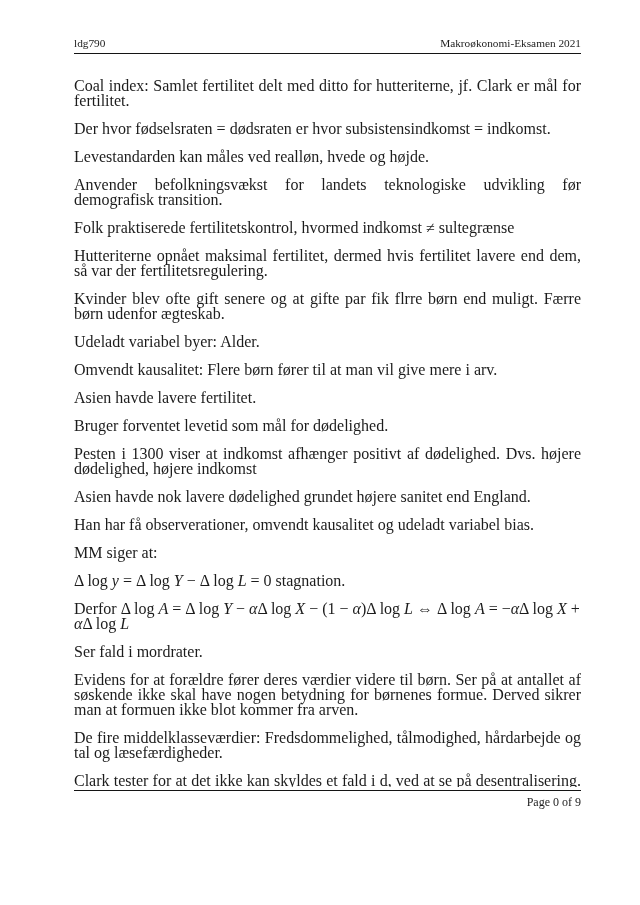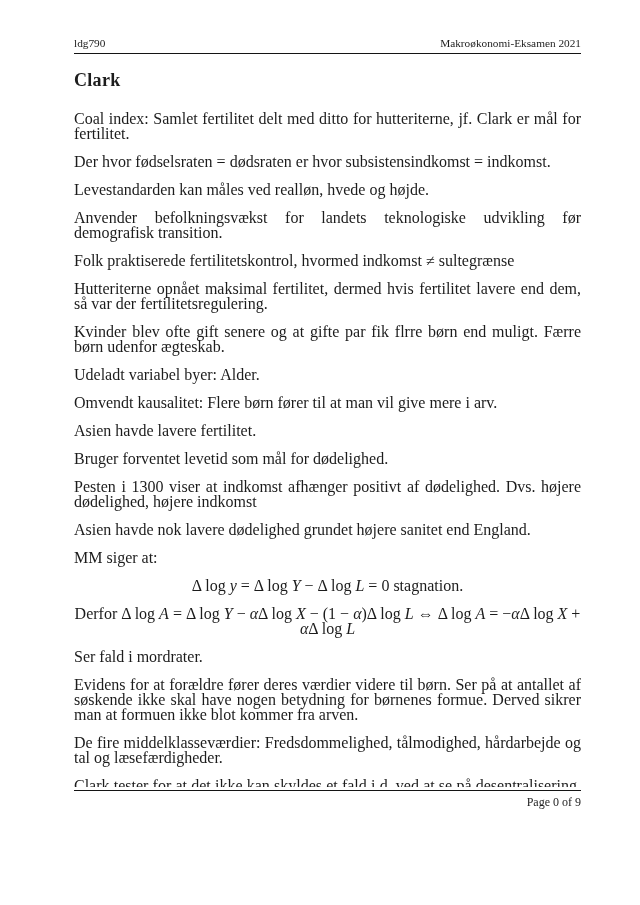--- a/index.html
+++ b/index.html
@@ -46,21 +46,21 @@
   .content p {
     font-size: 16px;
     line-height: 15px;
     margin: 13px 0 0 0;
     text-align: justify;
   }
   .content p:first-child {
     margin-top: 20px;
   }
   .content p.math {
-    text-align: center;
+    text-align: left;
   }
   .content .var {
     font-style: italic;
   }
   .footer {
     position: absolute;
     left: 74px;
     right: 59px;
     top: 790px;
     border-top: 1.2px solid #141414;
@@ -73,35 +73,35 @@
 <body>
 
 <div class="page">
 
   <div class="header">
     <span>ldg790</span>
     <span>Makroøkonomi-Eksamen 2021</span>
   </div>
 
   <div class="body-area">
-    <h1 class="doc-title">Clark</h1>
     <div class="content">
         <p>Coal index: Samlet fertilitet delt med ditto for hutteriterne, jf. Clark er mål for fertilitet.</p>
         <p>Der hvor fødselsraten = dødsraten er hvor subsistensindkomst = indkomst.</p>
         <p>Levestandarden kan måles ved realløn, hvede og højde.</p>
         <p>Anvender befolkningsvækst for landets teknologiske udvikling før demografisk transition.</p>
         <p>Folk praktiserede fertilitetskontrol, hvormed indkomst ≠ sultegrænse</p>
         <p>Hutteriterne opnået maksimal fertilitet, dermed hvis fertilitet lavere end dem, så var der fertilitetsregulering.</p>
         <p>Kvinder blev ofte gift senere og at gifte par fik flrre børn end muligt. Færre børn udenfor ægteskab.</p>
         <p>Udeladt variabel byer: Alder.</p>
         <p>Omvendt kausalitet: Flere børn fører til at man vil give mere i arv.</p>
         <p>Asien havde lavere fertilitet.</p>
         <p>Bruger forventet levetid som mål for dødelighed.</p>
         <p>Pesten i 1300 viser at indkomst afhænger positivt af dødelighed. Dvs. højere dødelighed, højere indkomst</p>
         <p>Asien havde nok lavere dødelighed grundet højere sanitet end England.</p>
+        <p>Han har få observerationer, omvendt kausalitet og udeladt variabel bias.</p>
         <p>MM siger at:</p>
         <p class="math"><span>Δ log </span><span class="var">y</span><span> = Δ log </span><span class="var">Y</span><span> − Δ log </span><span class="var">L</span><span> = 0 stagnation.</span></p>
         <p class="math"><span>Derfor Δ log </span><span class="var">A</span><span> = Δ log </span><span class="var">Y</span><span> − </span><span class="var">α</span><span>Δ log </span><span class="var">X</span><span> − (1 − </span><span class="var">α</span><span>)Δ log </span><span class="var">L</span><span> ⇔ Δ log </span><span class="var">A</span><span> = −</span><span class="var">α</span><span>Δ log </span><span class="var">X</span><span> + </span><span class="var">α</span><span>Δ log </span><span class="var">L</span></p>
         <p>Ser fald i mordrater.</p>
         <p>Evidens for at forældre fører deres værdier videre til børn. Ser på at antallet af søskende ikke skal have nogen betydning for børnenes formue. Derved sikrer man at formuen ikke blot kommer fra arven.</p>
         <p>De fire middelklasseværdier: Fredsdommelighed, tålmodighed, hårdarbejde og tal og læsefærdigheder.</p>
         <p>Clark tester for at det ikke kan skyldes et fald i d, ved at se på desentralisering. Hvor magten uddeligerede retsysstem til nogle byer. Dermed vil man forvente lavere rente i disse byer, hvilket ikke var årsagen. Desuden har der været stabile institutioner.</p>
       </div>
   </div>
 

